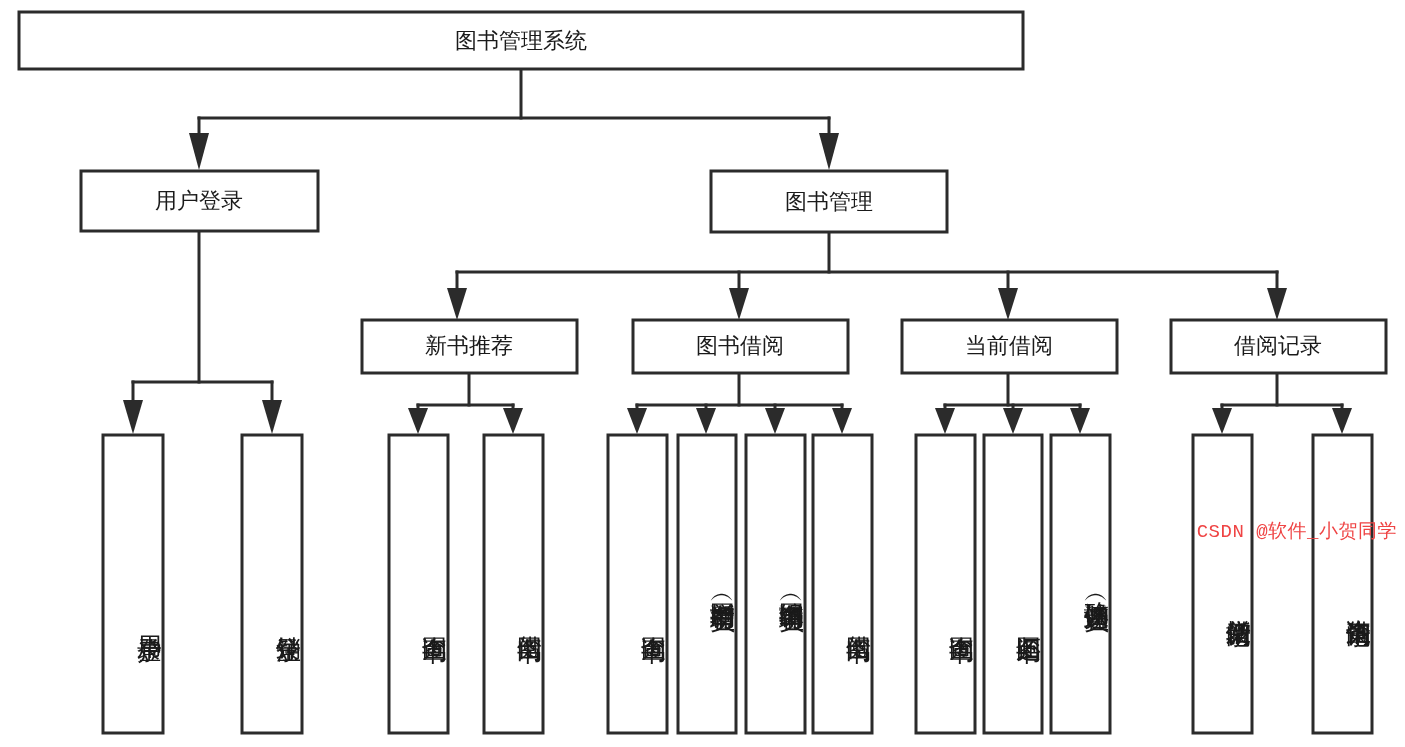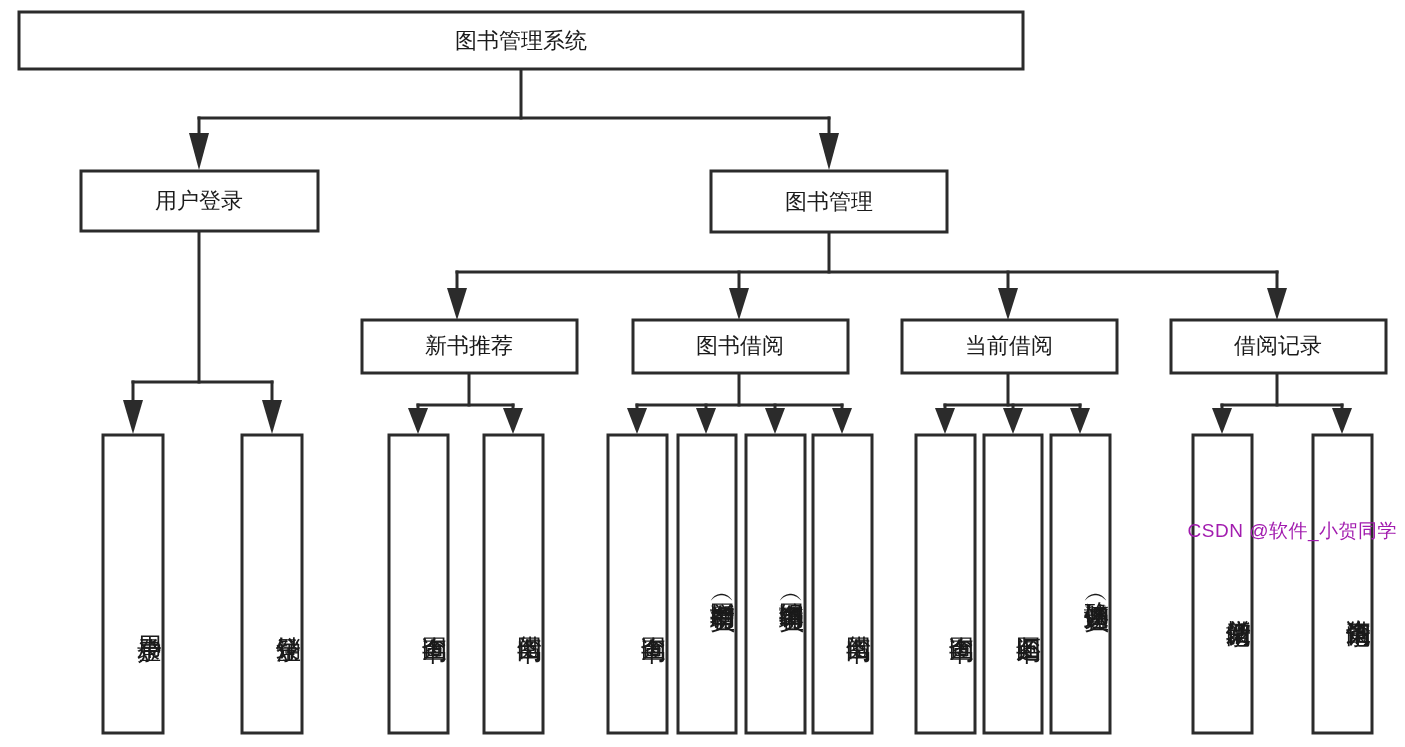--- a/index.html
+++ b/index.html
@@ -60,23 +60,23 @@
     color: #1a1a1a;
     letter-spacing: 1px;
     white-space: nowrap;
     text-align: center;
     pointer-events: none;
   }
   .watermark {
     position: absolute;
     right: 8px;
     bottom: 4px;
-    font-family: Liberation Sans, sans-serif;
+    font-family: Liberation Mono, monospace;
     font-size: 19px;
-    color: #a21caf;
+    color: #ef4444;
     white-space: nowrap;
     letter-spacing: 0.5px;
     margin-top: 42px;
   }
 </style>
 </head>
 <body>
 
 <div id="diagram-root">
 

